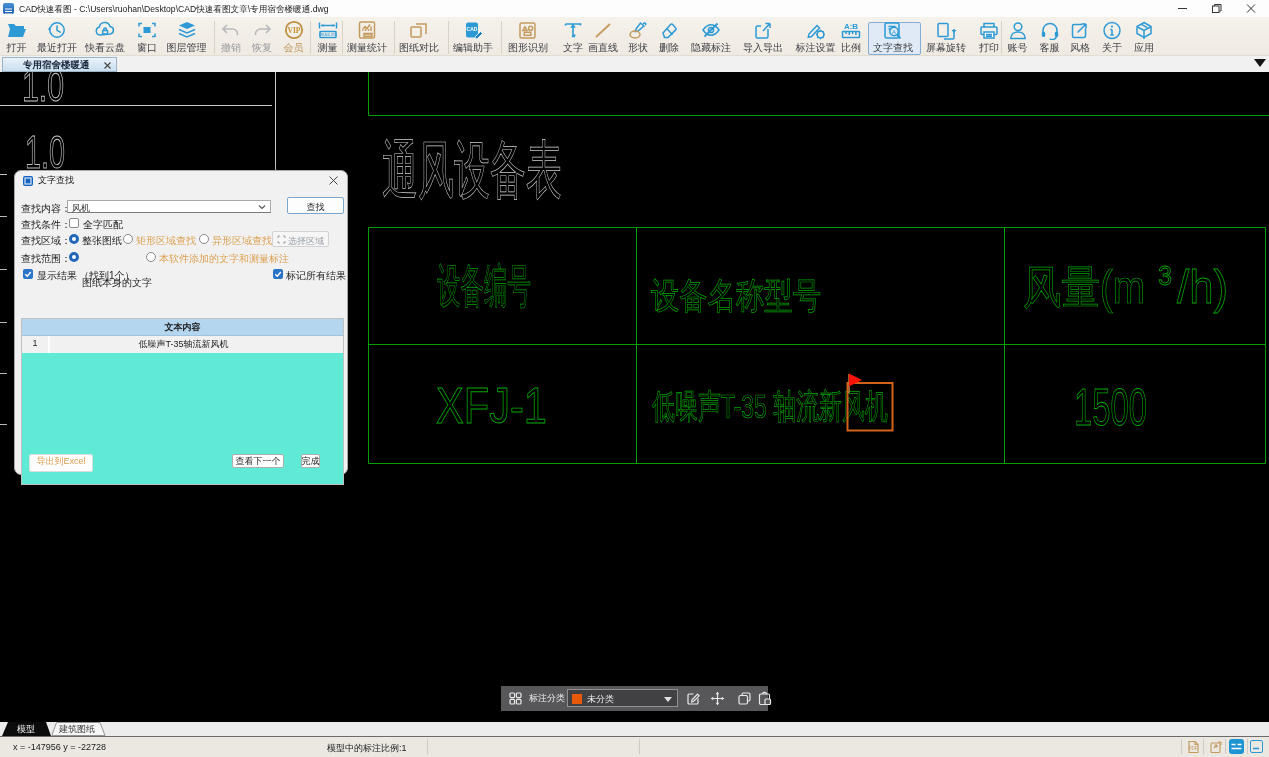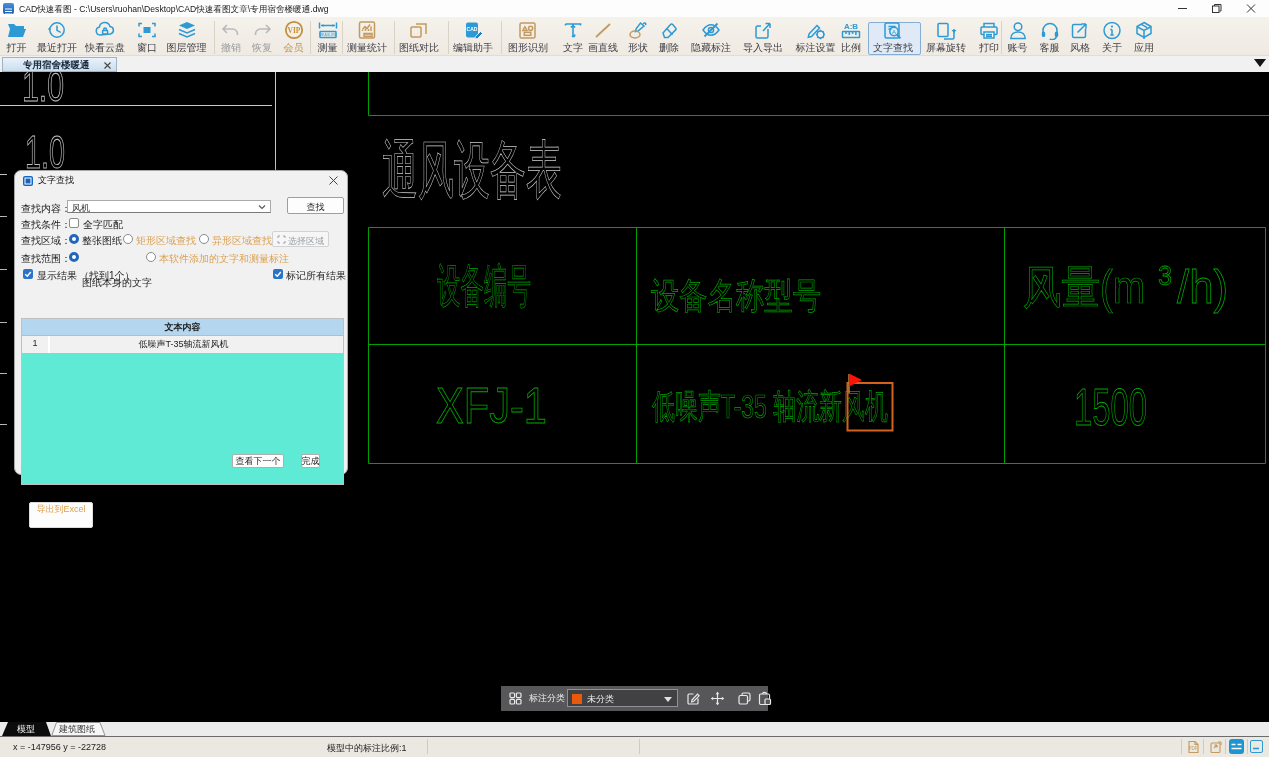--- a/index.html
+++ b/index.html
@@ -435,21 +435,21 @@
   <div style="position:absolute;left:6px;top:109px;width:323px;height:167px;background:#5eead4;border:1px solid #c0c0c0;box-sizing:border-box;margin-top:38px;">
     <div style="position:absolute;left:0;top:0;width:100%;height:17px;background:#b5d6ef;border-bottom:1px solid #9ec4e2;box-sizing:border-box;">
       <div style="text-align:center;font-size:9px;font-weight:bold;color:#1a1a1a;margin-top:2px;">文本内容</div>
     </div>
     <div style="position:absolute;left:0;top:17px;width:100%;height:17px;background:#f1f1f1;">
       <div style="position:absolute;left:0;top:0;width:28px;height:17px;border-right:2px solid #fff;box-sizing:border-box;text-align:center;font-size:9px;color:#222;padding-top:2px;">1</div>
       <div style="position:absolute;left:0;top:0;width:323px;height:17px;text-align:center;font-size:9px;color:#222;padding-top:2px;">低噪声T-35轴流新风机</div>
     </div>
   </div>
 
-  <div class="dbtn" style="left:14px;top:283px;width:64px;height:26px;border-color:#dcdcdc;color:#dd9f4f;margin-top:48px;">
+  <div class="dbtn" style="left:14px;top:283px;width:64px;height:18px;border-color:#dcdcdc;color:#dd9f4f;">
         <span>导出到Excel</span>
       </div>
   <div class="dbtn" style="left:217px;top:283px;width:52px;height:14px;">
         <span>查看下一个</span>
       </div>
   <div class="dbtn" style="left:286px;top:283px;width:19px;height:14px;">
         <span>完成</span>
       </div>
 </div>
 </div>

